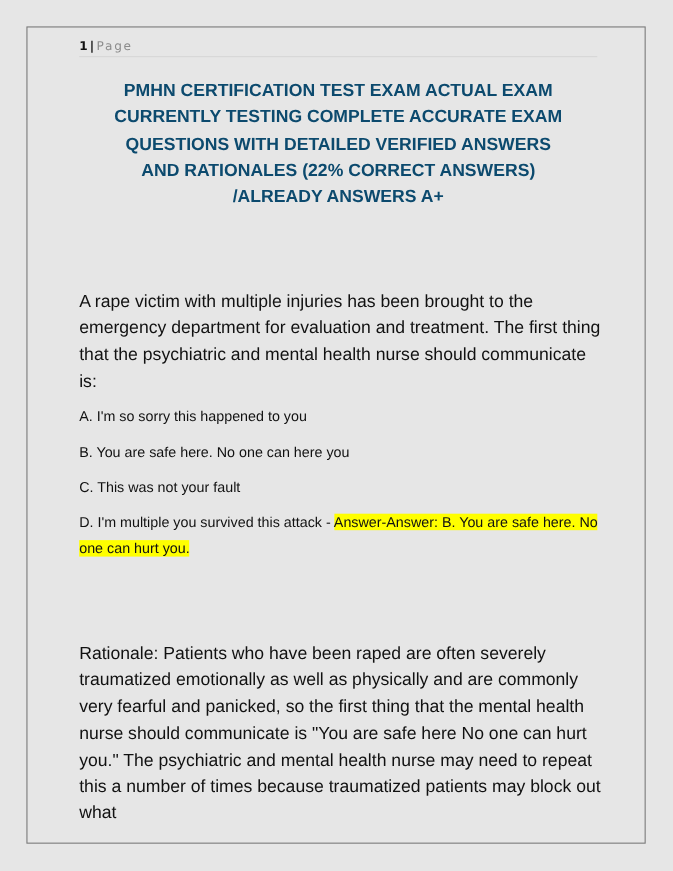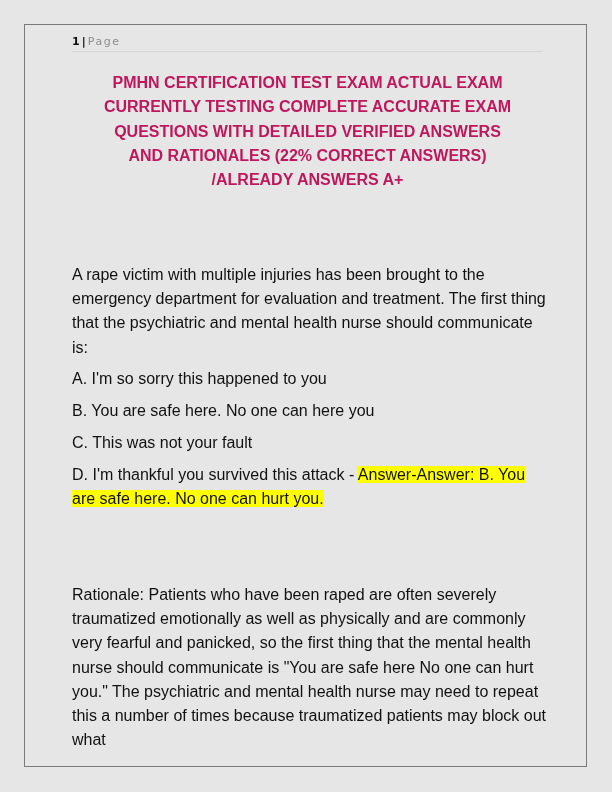--- a/index.html
+++ b/index.html
@@ -37,42 +37,42 @@
     }
     .header .num { font-weight: bold; color: #111; }
     .header .sep { font-weight: bold; color: #111; margin: 0 2px; }
     .header .pg { color: #8c8c8c; letter-spacing: 1.6px; }
     .title {
       position: absolute;
       left: 72px;
       top: 71px;
       width: 471px;
       text-align: center;
-      color: #be185d;
+      color: #0c4a6e;
       font-weight: bold;
       font-size: 16px;
       line-height: 24.3px;
     }
     .body-text {
       position: absolute;
       left: 72px;
       width: 480px;
       color: #111;
       font-size: 16px;
       line-height: 24.2px;
       margin-top: 33px;
     }
     .question { top: 230px; }
     .options {
       position: absolute;
       left: 72px;
       top: 367px;
       width: 480px;
       color: #111;
-      font-size: 16px;
+      font-size: 13px;
     }
     .option { line-height: 24px; margin-bottom: 8px; }
     .option.last { margin-bottom: 0; line-height: 24px; }
     .hl { background: #ffff00; }
     .rationale { top: 550px; }
   </style>
 </head>
 <body>
 
 <div class="page-border"></div>
@@ -88,16 +88,16 @@
   <div>AND RATIONALES (22% CORRECT ANSWERS)</div>
   <div>/ALREADY ANSWERS A+</div>
 </div>
 
 <div class="body-text question">A rape victim with multiple injuries has been brought to the emergency department for evaluation and treatment. The first thing that the psychiatric and mental health nurse should communicate is:</div>
 
 <div class="options">
   <div class="option">A. I'm so sorry this happened to you</div>
   <div class="option">B. You are safe here. No one can here you</div>
   <div class="option">C. This was not your fault</div>
-  <div class="option last"><span>D. I'm thankful you survived this attack - </span><span class="hl">Answer-Answer: B. You are safe here. No one can hurt you.</span></div>
+  <div class="option last"><span>D. I'm multiple you survived this attack - </span><span class="hl">Answer-Answer: B. You are safe here. No one can hurt you.</span></div>
 </div>
 
 <div class="body-text rationale">Rationale: Patients who have been raped are often severely traumatized emotionally as well as physically and are commonly very fearful and panicked, so the first thing that the mental health nurse should communicate is "You are safe here No one can hurt you." The psychiatric and mental health nurse may need to repeat this a number of times because traumatized patients may block out what</div>
 
 </body></html>

